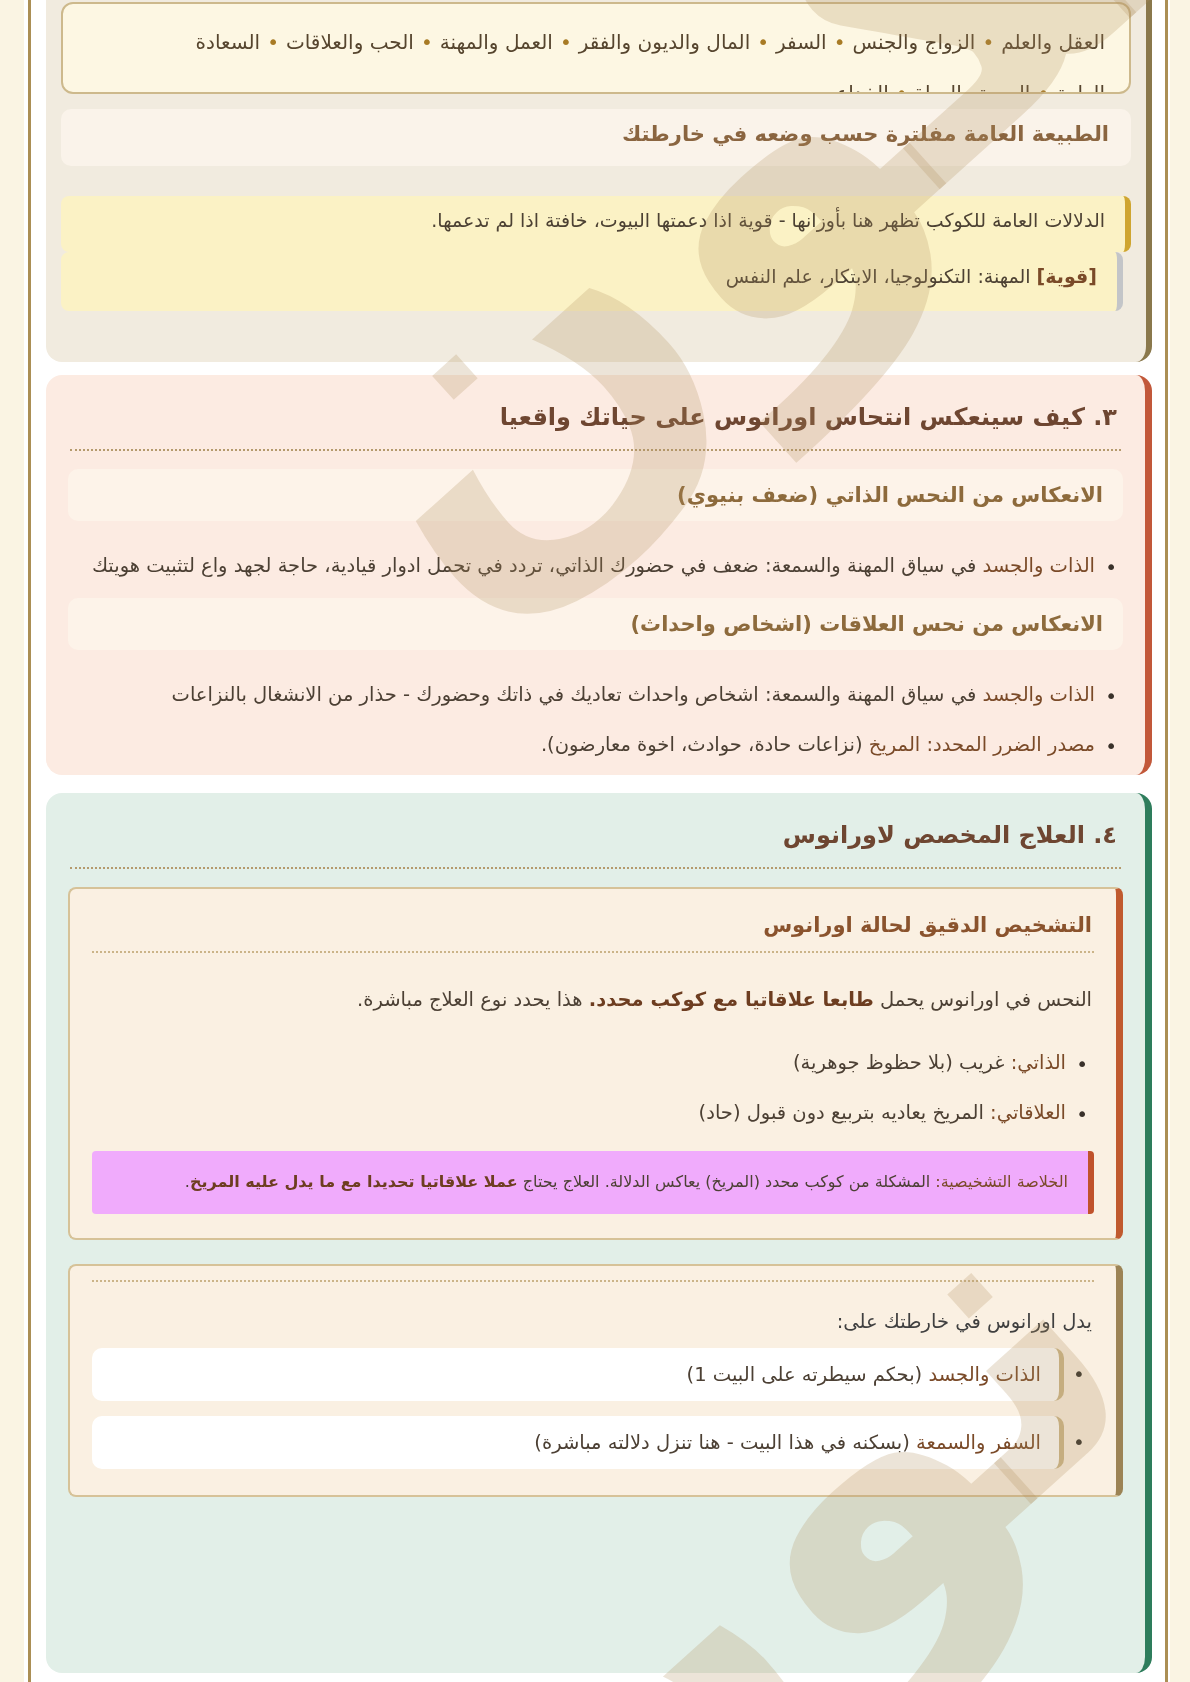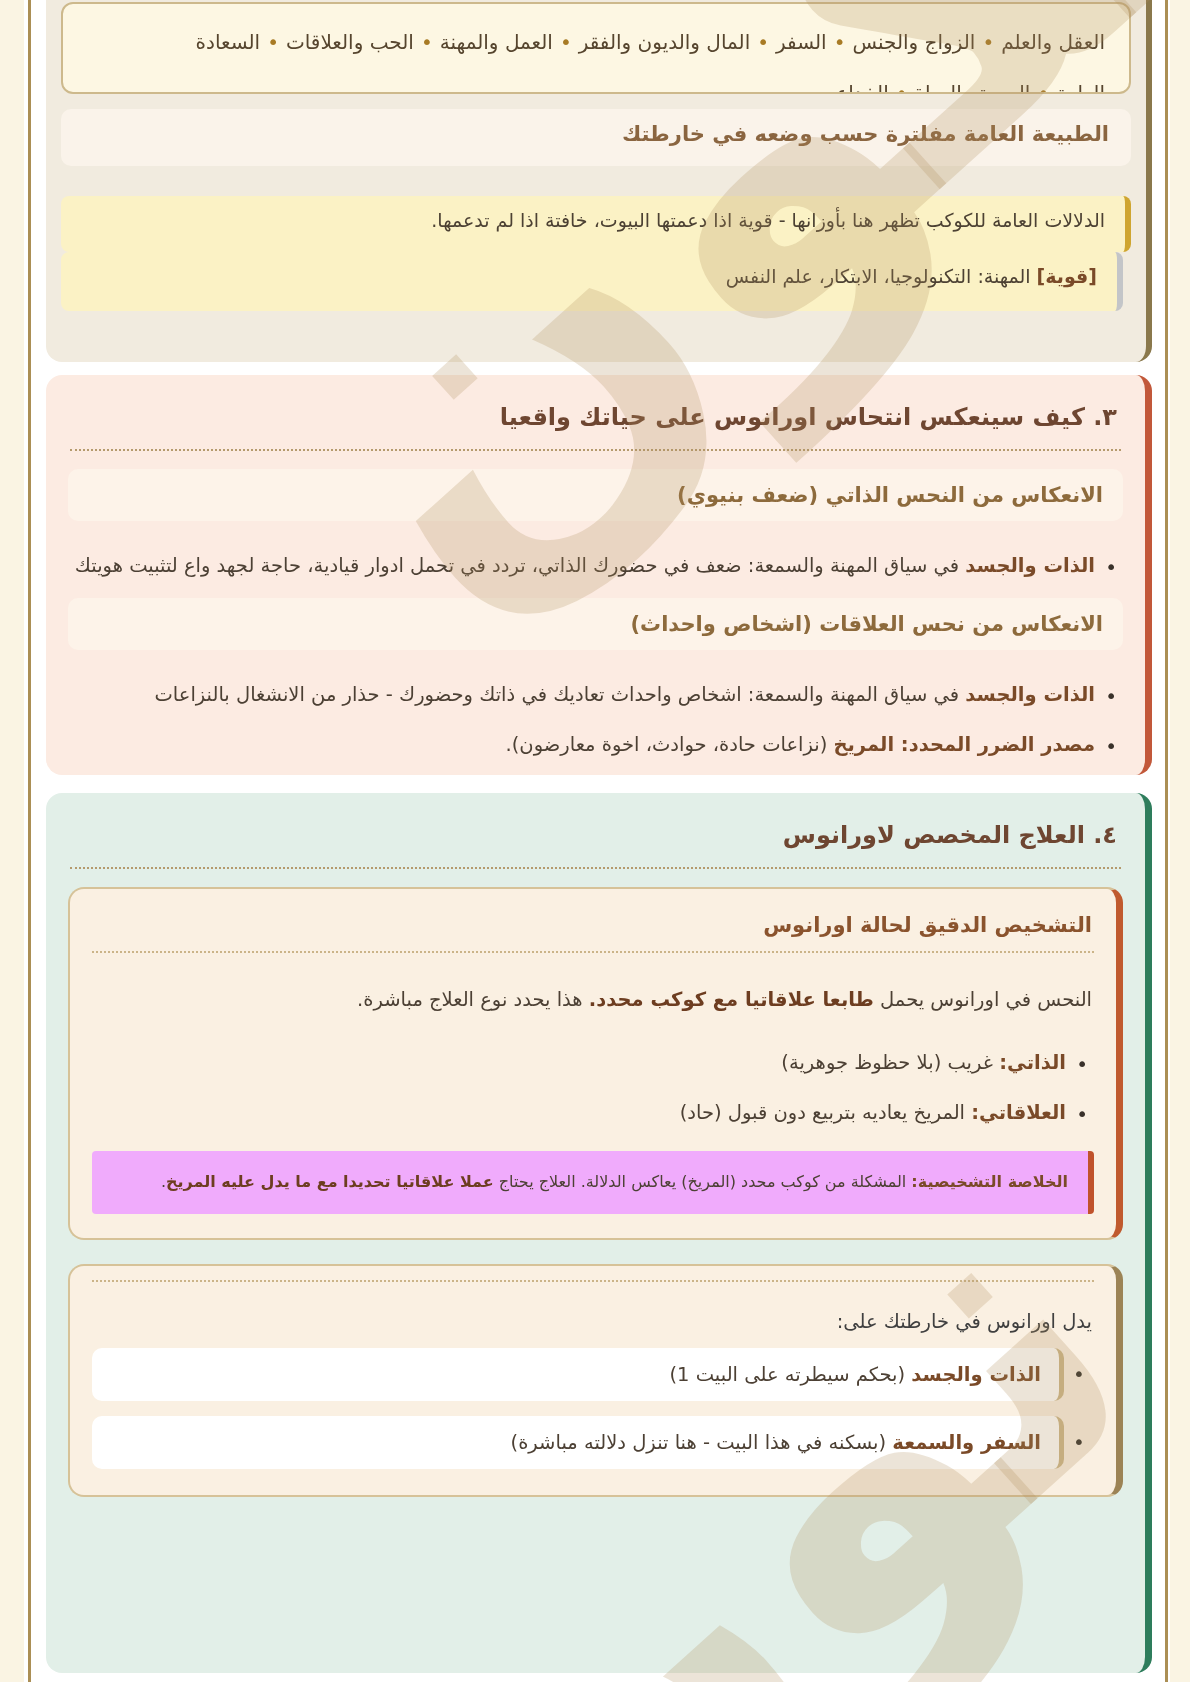--- a/index.html
+++ b/index.html
@@ -68,29 +68,29 @@
   }
   .blist{list-style:none;margin:26px 0 0;padding:0 28px 0 0;}
   .blist li{
     position:relative;font-size:19.5px;color:#4c4034;
     line-height:1.9;margin-bottom:13px;
   }
   .blist li::before{
     content:"•";position:absolute;right:-22px;top:1px;
     color:#39312a;font-size:20px;
   }
-  .lead{font-weight:bold;color:#7a4a28;}
+  .lead{font-weight:normal;color:#7a4a28;}
 
   
   .card-mint{
     margin-top:18px;background:#e2efe8;border-right:7px solid #2e7d5c;
     border-radius:16px;padding:20px 22px;height:880px;
   }
   .inner-card{
-    background:#faf0e2;border:2px solid #d6c298;border-radius:16px;
+    background:#faf0e2;border:2px solid #d6c298;border-radius:8px;
     box-sizing:border-box;
   }
   .inner-diag{border-right:7px solid #c05a2e;padding:14px 22px 24px;margin-top:12px;}
   .inner-areas{border-right:7px solid #9c8355;padding:14px 22px 26px;margin-top:24px;}
   .inner-title{font-size:21px;font-weight:bold;color:#8a532d;margin:10px 2px 14px;}
   .para{font-size:19.5px;color:#4c4034;line-height:1.9;margin:28px 2px 0;}
   .emph{font-weight:bold;color:#6d3d20;}
   .summary-note{
     margin-top:20px;background:#f0abfc;border-right:6px solid #c0522b;
     border-radius:4px;padding:14px 20px;font-size:16px;

